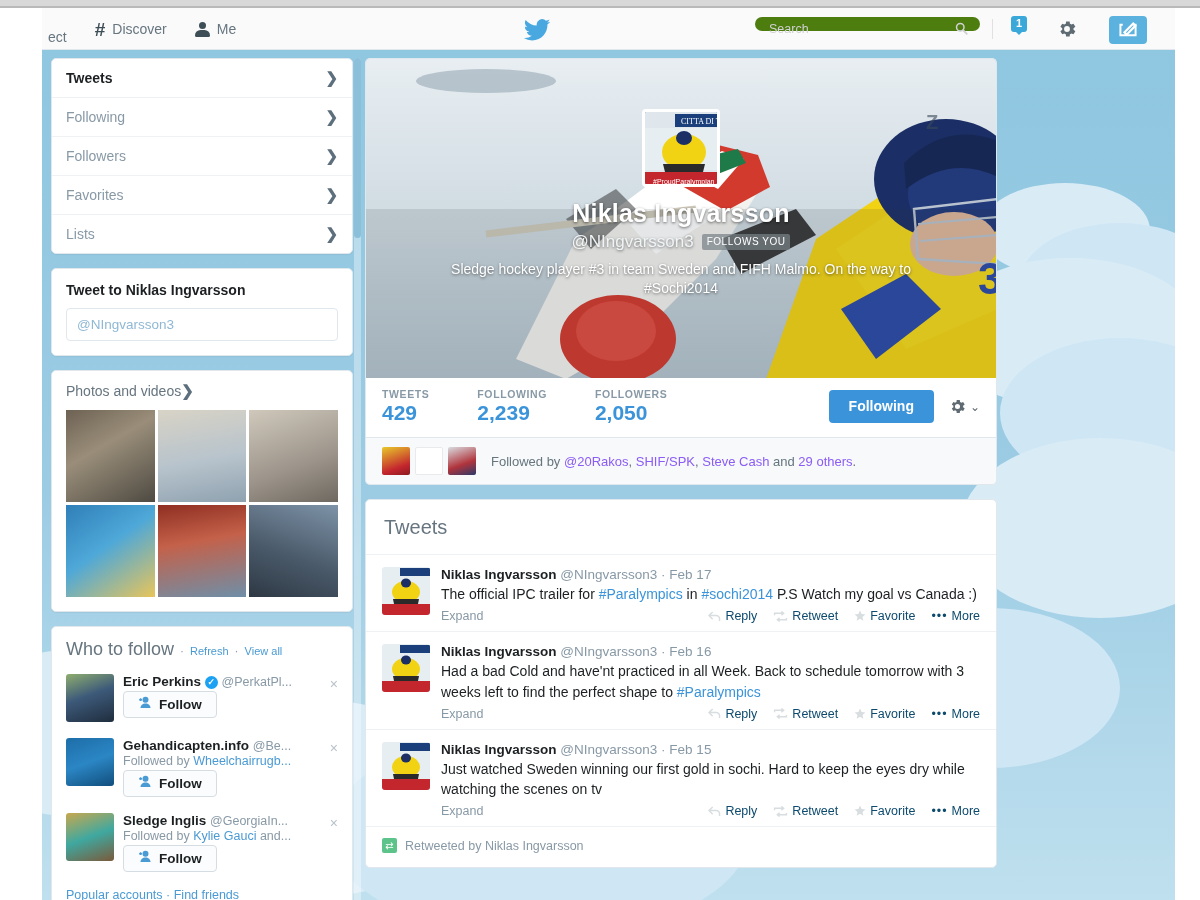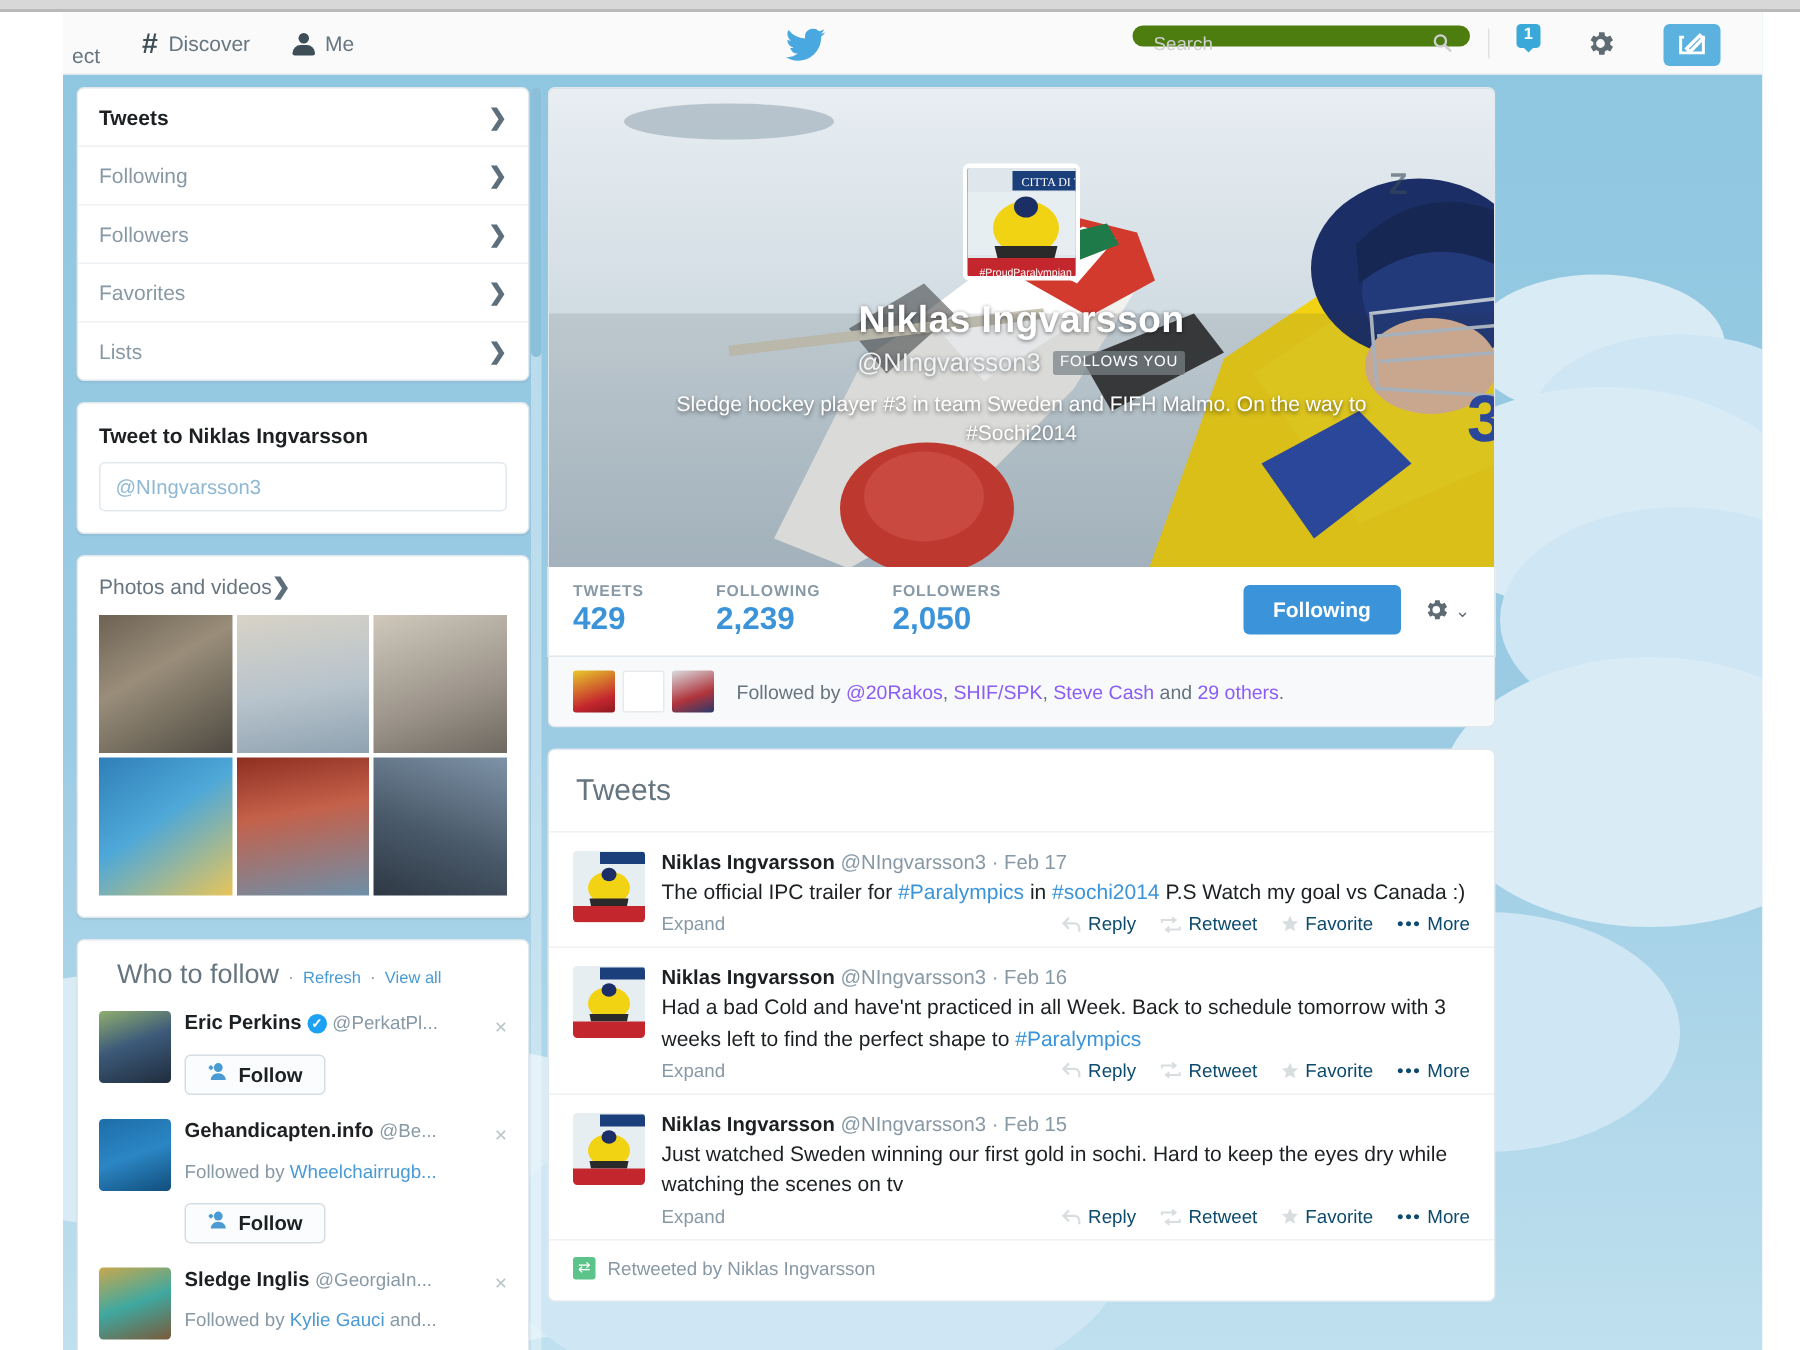--- a/index.html
+++ b/index.html
@@ -120,39 +120,39 @@
 
   .pv-head {
     display: flex; align-items: center; justify-content: flex-start;
     padding: 11px 14px 10px; font-size: 14px; color: #66757f; cursor:pointer;
   }
   .pv-grid { display: grid; grid-template-columns: repeat(3, 1fr); gap: 3px; padding: 0 14px 14px; }
   .pv-cell { height: 92px; background-size: cover; background-position: center; }
 
   .wtf-head {
     display: flex; align-items: baseline; gap: 6px;
-    padding: 12px 26px 8px; font-size: 18px; color: #66757f;
+    padding: 12px 14px 8px; font-size: 18px; color: #66757f;
   }
   .wtf-sub { font-size: 11px; color: #4a9ad4; cursor: pointer; }
   .wtf-dot { font-size: 12px; color: #99a; }
   .wtf-row { display: flex; padding: 6px 14px 10px; position: relative; }
   .wtf-av { width: 48px; height: 48px; border-radius: 3px; flex: 0 0 48px; background-size: cover; background-position:center; }
   .wtf-body { margin-left: 9px; flex: 1; min-width: 0; }
   .wtf-name { font-size: 13.5px; font-weight: bold; color: #1c2022; }
   .wtf-handle { font-size: 12.5px; color: #8899a6; font-weight: normal; }
   .verified {
     display: inline-block; width: 13px; height: 13px; border-radius: 50%;
     background: #1da1f2; color: #fff; font-size: 9px; text-align: center;
     line-height: 13px; vertical-align: 1px;
   }
-  .wtf-ctx { font-size: 12.5px; color: #8899a6; margin-top: 13px; }
+  .wtf-ctx { font-size: 12.5px; color: #8899a6; margin-top: 1px; }
   .wtf-ctx b { color: #4a9ad4; font-weight: normal; }
   .follow-btn {
     display: inline-flex; align-items: center; gap: 6px;
-    margin-top: 14px; padding: 4px 14px 5px;
+    margin-top: 2px; padding: 4px 14px 5px;
     border: 1px solid #d6dde2; border-radius: 4px; background: #fafcfd;
     font-size: 13.5px; font-weight: bold; color: #1c2022; cursor: pointer;
   }
   .wtf-x { position: absolute; right: 14px; top: 8px; color: #b8c2c9; font-size: 14px; cursor: pointer; }
   .wtf-foot { padding: 6px 14px 12px; font-size: 12.5px; color: #4a9ad4; }
 
   
   #main { position: absolute; left: 323px; top: 8px; width: 632px; }
 
   #cover {

